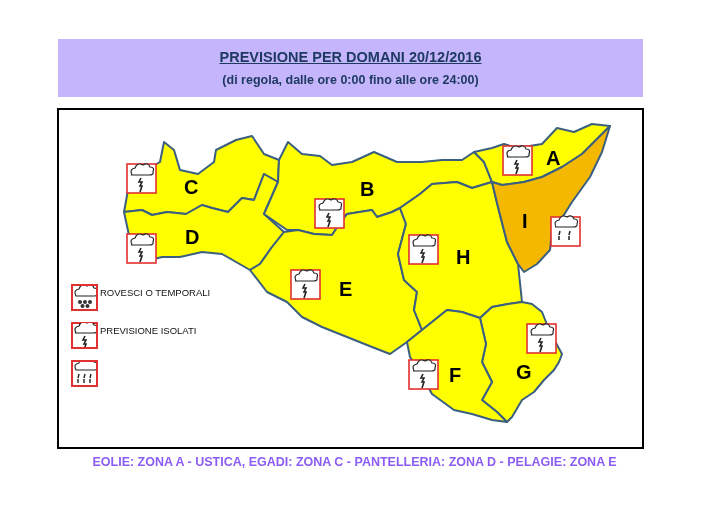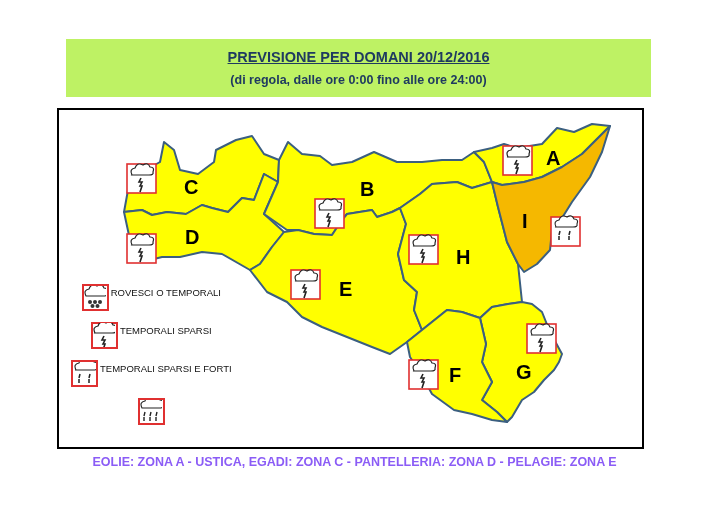--- a/index.html
+++ b/index.html
@@ -1,23 +1,23 @@
 <!DOCTYPE html>
 <html><head>
 <meta charset="utf-8">
 <style>
   html, body { margin: 0; padding: 0; background: #ffffff; }
   body { width: 709px; height: 510px; position: relative; overflow: hidden; font-family: "Liberation Sans", sans-serif; }
-  .header { position: absolute; left: 66px; top: 39px; width: 585px; height: 58px; background: #bef264; text-align: center; }
+  .header { position: absolute; left: 58px; top: 39px; width: 585px; height: 58px; background: #c4b5fd; text-align: center; }
   .title { margin-top: 10px; font-size: 14.5px; font-weight: bold; color: #1f3a60; text-decoration: underline; }
   .subtitle { margin-top: 8px; font-size: 12.5px; font-weight: bold; color: #1f3a60; }
   .frame { position: absolute; left: 57px; top: 108px; width: 583px; height: 337px; border: 2px solid #000; background: #fff; }
   .map { position: absolute; left: 0; top: 0; }
   .legend { position: absolute; left: 12px; top: 168px; }
-  .legend-item { display: flex; align-items: center; height: 38px; justify-content: center; }
+  .legend-item { display: flex; align-items: center; height: 38px; }
   .legend-icon { width: 27px; height: 27px; border: 2px solid #e03030; background: #fff; display: flex; align-items: center; justify-content: center; box-sizing: border-box; }
   .legend-label { font-size: 9.5px; color: #111; margin-left: 2px; margin-top: -10px; }
   .footer { position: absolute; left: 0; width: 709px; top: 455px; text-align: center; font-size: 12.5px; font-weight: bold; color: #8b5cf6; }
 </style>
 </head>
 <body>
 
 <div class="header">
   <div class="title">PREVISIONE PER DOMANI 20/12/2016</div>
   <div class="subtitle">(di regola, dalle ore 0:00 fino alle ore 24:00)</div>
@@ -106,29 +106,21 @@
           </svg>
       </div>
       <span class="legend-label">ROVESCI O TEMPORALI</span>
     </div>
     <div class="legend-item">
       <div class="legend-icon">
         <svg width="22" height="24" viewBox="-11 -12 22 24">
             <use href="#cloud-bolt"></use>
           </svg>
       </div>
-      <span class="legend-label">TEMPORALI SPARSI</span>
-    </div>
-    <div class="legend-item">
-      <div class="legend-icon">
-        <svg width="22" height="22" viewBox="-11 -12 22 22">
-            <use href="#cloud-two-bolts"></use>
-          </svg>
-      </div>
-      <span class="legend-label">TEMPORALI SPARSI E FORTI</span>
+      <span class="legend-label">PREVISIONE ISOLATI</span>
     </div>
     <div class="legend-item">
       <div class="legend-icon">
         <svg width="22" height="22" viewBox="-11 -12 22 22">
             <path d="M-9,-4 q-3,-6 3,-7 q2,-6 8,-3 q5,-3 7,2 q5,0 3,5 q1,3 -4,3 h-14z" fill="#fff" stroke="#222" stroke-width="1.1"></path>
             <path d="M-6,0 l-1,4 M-7,5 v4 M0,0 l-1,4 M-1,5 v4 M6,0 l-1,4 M5,5 v4" stroke="#222" stroke-width="1.4"></path>
           </svg>
       </div>
     </div>
   </div>

